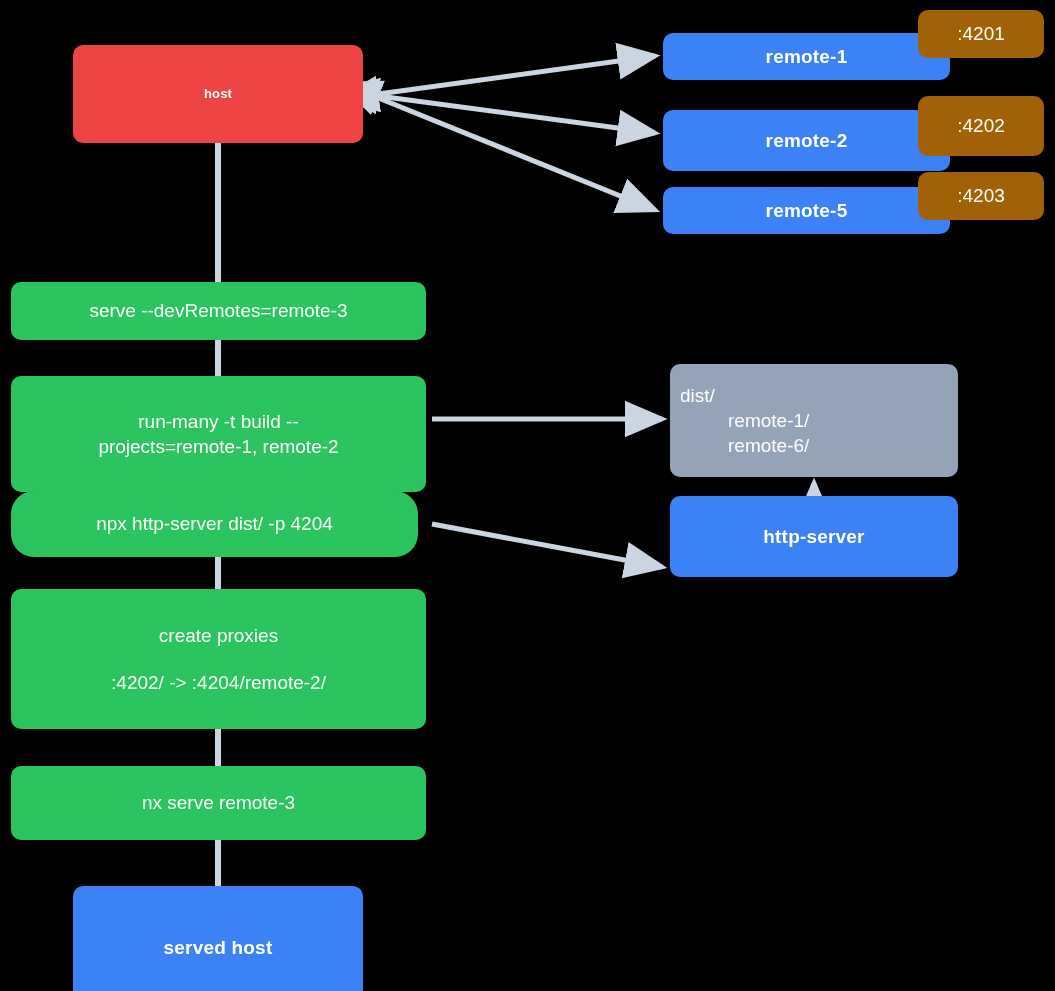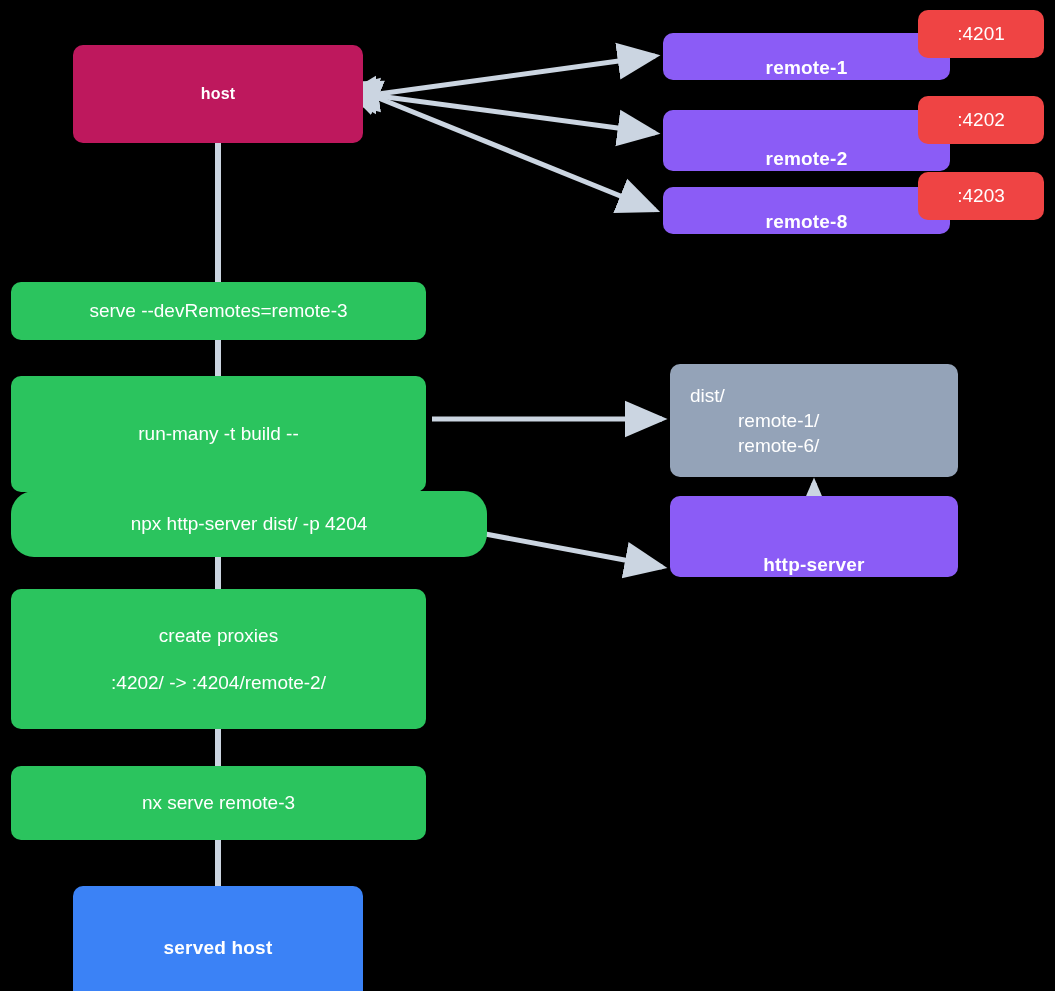--- a/index.html
+++ b/index.html
@@ -31,55 +31,54 @@
     display: flex;
     flex-direction: column;
     align-items: center;
     justify-content: center;
     color: #ffffff;
     text-align: center;
     z-index: 2;
     line-height: 1.32;
   }
   .node-host {
-    background: #be185d;
+    background: #ef4444;
     font-weight: bold;
-    font-size: 16px;
+    font-size: 13px;
     letter-spacing: 0.2px;
   }
   .node-served {
     background: #3B82F6;
     font-weight: bold;
     font-size: 19px;
     letter-spacing: 0.2px;
   }
   .node-cmd {
     background: #2BC45E;
     font-weight: normal;
     font-size: 19px;
   }
   .node-gray {
-    background: #8b5cf6;
+    background: #3b82f6;
     font-weight: bold;
     font-size: 19px;
     letter-spacing: 0.2px;
-    justify-content: flex-end;
   }
   .node-dist {
     background: #94A3B8;
     font-weight: normal;
     font-size: 19px;
     align-items: flex-start;
     justify-content: center;
-    padding-left: 20px;
+    padding-left: 10px;
     text-align: left;
   }
   .badge {
     position: absolute;
-    background: #ef4444;
+    background: #a16207;
     color: #ffffff;
     border-radius: 10px;
     display: flex;
     align-items: center;
     justify-content: center;
     font-size: 19px;
     font-weight: normal;
     z-index: 3;
     box-sizing: border-box;
   }
@@ -132,40 +131,41 @@
   <div class="node node-gray" style="left:663px; top:33px; width:287px; height:47px;">
     <span>remote-1</span>
   </div>
   <div class="badge" style="left:918px; top:10px; width:126px; height:48px;">
     <span>:4201</span>
   </div>
 
   <div class="node node-gray" style="left:663px; top:110px; width:287px; height:61px;">
     <span>remote-2</span>
   </div>
-  <div class="badge" style="left:918px; top:96px; width:126px; height:48px;">
+  <div class="badge" style="left:918px; top:96px; width:126px; height:60px;">
     <span>:4202</span>
   </div>
 
   <div class="node node-gray" style="left:663px; top:187px; width:287px; height:47px;">
-    <span>remote-8</span>
+    <span>remote-5</span>
   </div>
   <div class="badge" style="left:918px; top:172px; width:126px; height:48px;">
     <span>:4203</span>
   </div>
 
   <div class="node node-cmd" style="left:11px; top:282px; width:415px; height:58px;">
     <span class="cmd-line">serve --devRemotes=remote-3</span>
   </div>
 
   <div class="node node-cmd" style="left:11px; top:376px; width:415px; height:116px;">
     <span class="cmd-line">run-many -t build --</span>
+    <span class="cmd-line">projects=remote-1, remote-2</span>
   </div>
 
-  <div class="node node-cmd" style="left:11px; top:491px; width:476px; height:66px;border-radius:23px;">
+  <div class="node node-cmd" style="left:11px; top:491px; width:407px; height:66px;border-radius:23px;">
     <span class="cmd-line">npx http-server dist/ -p 4204</span>
   </div>
 
   <div class="node node-cmd" style="left:11px; top:589px; width:415px; height:140px;">
     <span class="cmd-line">create proxies</span>
     <span class="cmd-gap"></span>
     <span class="cmd-line">:4202/ -&gt; :4204/remote-2/</span>
   </div>
 
   <div class="node node-cmd" style="left:11px; top:766px; width:415px; height:74px;">

